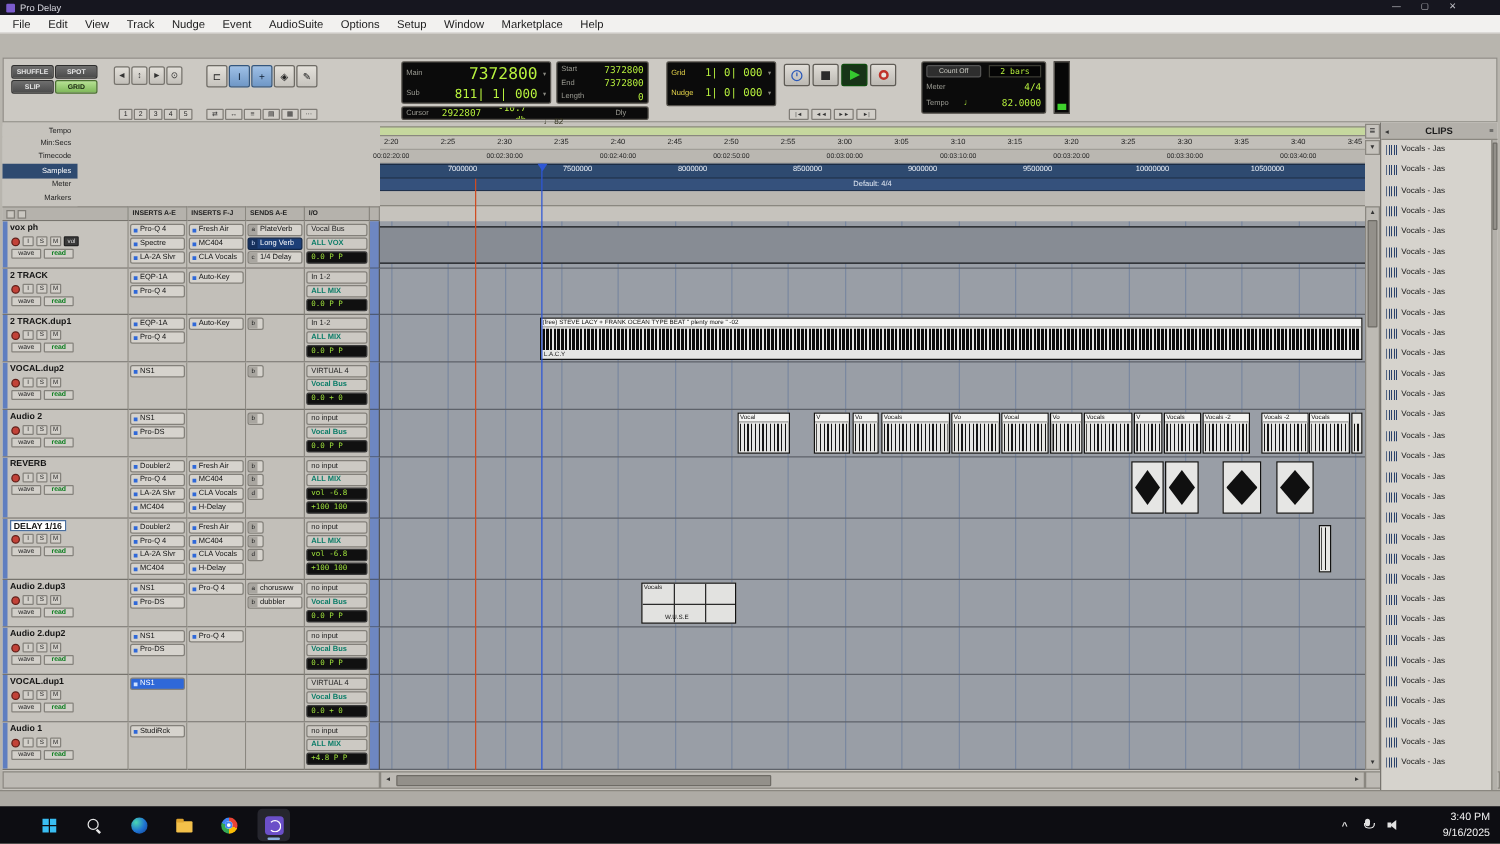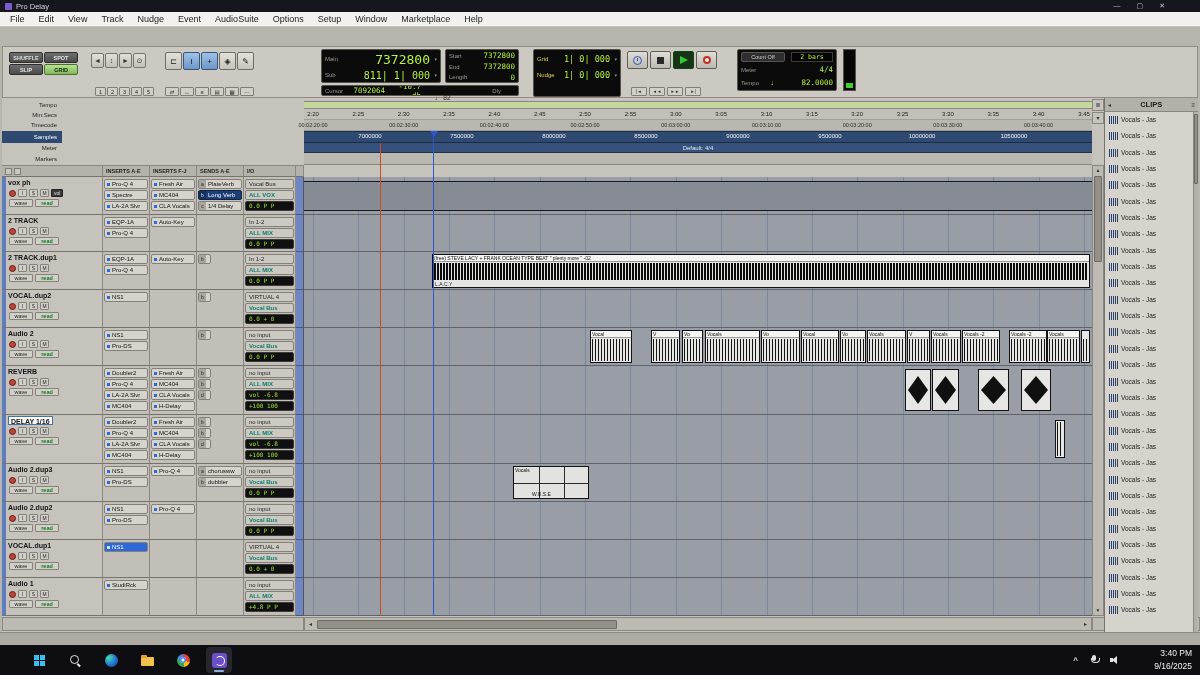--- a/index.html
+++ b/index.html
@@ -231,41 +231,41 @@
       </div>
       <div class="crow" style="height:14px">
         <span class="clbl">Sub</span>
         <span class="cval mid">811| 1| 000</span>
         <span class="carrow">▾</span>
       </div>
     </div>
 
     <div class="blackpanel" style="left:318px;top:38px;width:198px;height:11px;display:flex;align-items:center;padding:0 3px">
       <span class="clbl" style="width:auto">Cursor</span>
-      <span class="cval sm" style="flex:none;width:42px">7092064</span>
+      <span class="cval sm" style="flex:none;width:42px">2922807</span>
       <span class="cval sm" style="flex:none;width:36px">-10.7 db</span>
       <span class="clbl" style="width:auto;margin-left:auto;margin-right:14px">Dly</span>
     </div>
 
     <div class="blackpanel" style="left:442px;top:2px;width:74px;height:34px">
       <div class="crow" style="height:11px">
         <span class="clbl">Start</span>
         <span class="cval sm">7372800</span>
       </div>
       <div class="crow" style="height:11px">
         <span class="clbl">End</span>
         <span class="cval sm">7372800</span>
       </div>
       <div class="crow" style="height:10px">
         <span class="clbl">Length</span>
         <span class="cval sm">0</span>
       </div>
     </div>
 
-    <div class="blackpanel" style="left:530px;top:2px;width:88px;height:48px">
+    <div class="blackpanel" style="left:530px;top:2px;width:88px;height:36px">
       <div class="crow" style="height:17px">
         <span class="clbl gold">Grid</span>
         <span class="cval mid" style="font-size:8.5px">1| 0| 000</span>
         <span class="carrow">▾</span>
       </div>
       <div class="crow" style="height:15px">
         <span class="clbl gold">Nudge</span>
         <span class="cval mid" style="font-size:8.5px">1| 0| 000</span>
         <span class="carrow">▾</span>
       </div>

